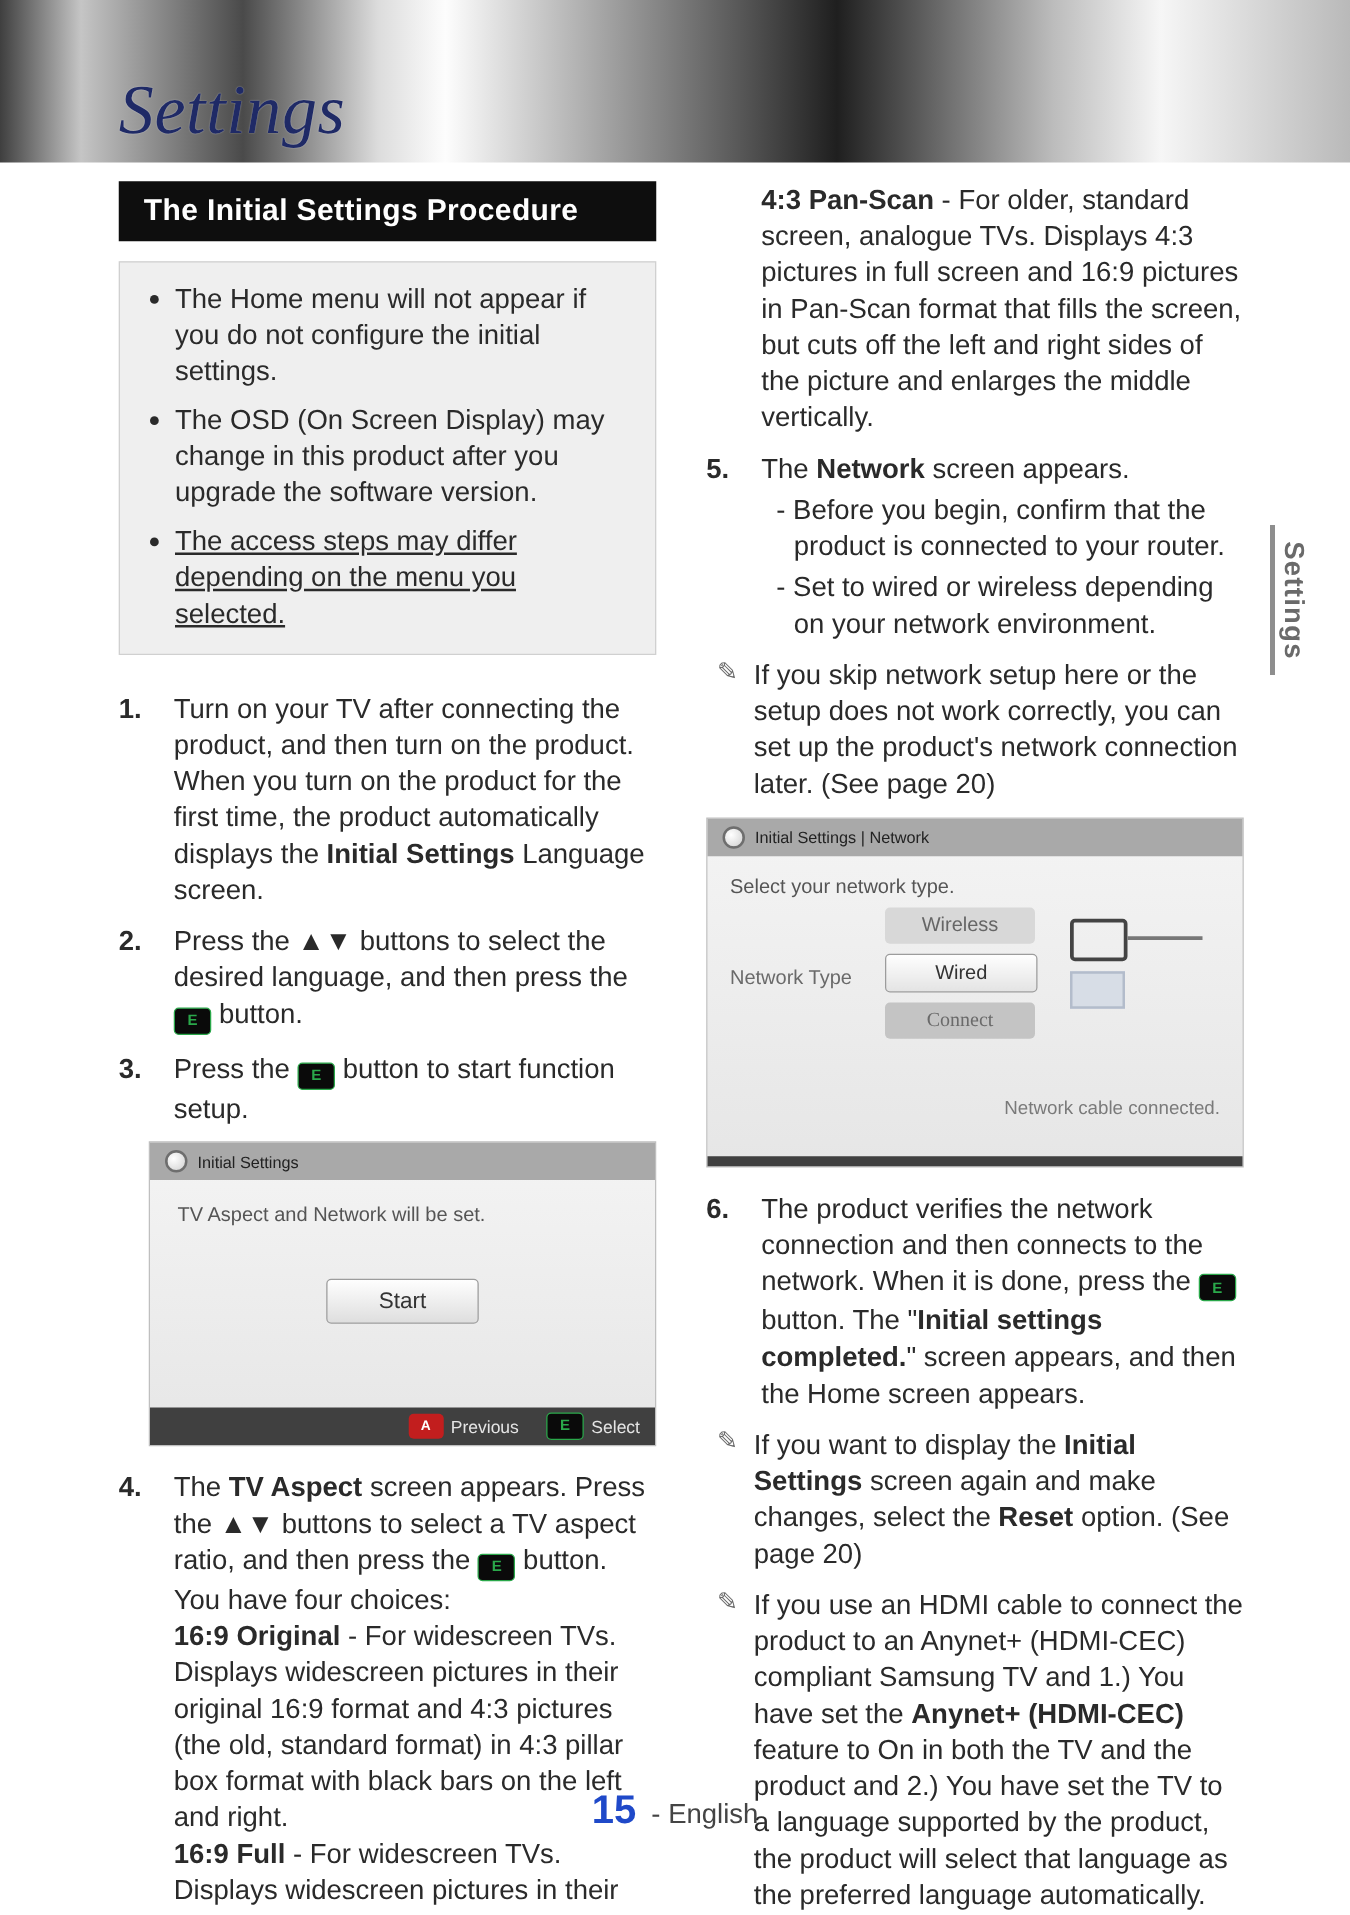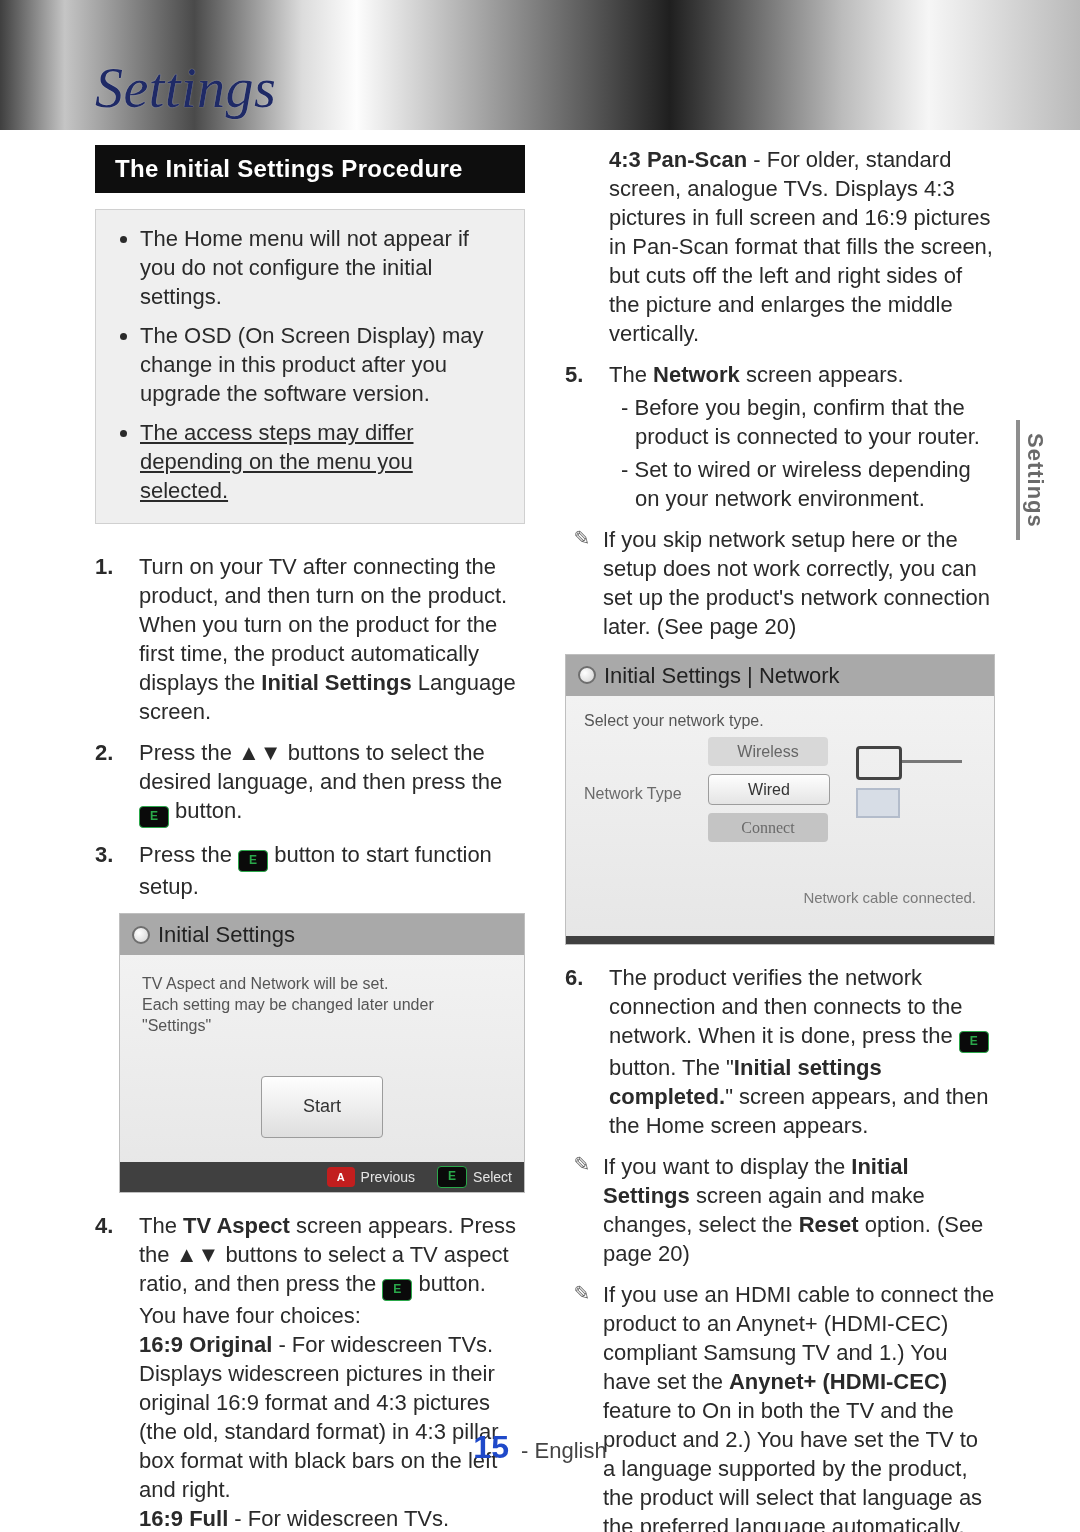--- a/index.html
+++ b/index.html
@@ -135,36 +135,36 @@
 
   
   .osd {
     border: 1px solid #bfbfbf;
     background: linear-gradient(#f4f4f4, #e6e6e6);
     margin: 10px 0 18px 24px;
   }
   .osd-head {
     background: #a9a9a9;
     color: #222;
-    font-size: 22px;
+    font-size: 13px;
     padding: 6px 12px;
     display: flex; align-items: center; gap: 8px;
   }
   .osd-head .dot {
     width: 14px; height: 14px; border-radius: 50%;
     border: 2px solid #6e6e6e;
     background: radial-gradient(circle at 35% 35%, #fff, #d0d0d0);
   }
   .osd-body { padding: 18px 22px 14px 22px; color:#555; font-size: 16px; min-height: 150px; }
   .osd-start {
     display:block;
     margin: 40px auto 10px auto;
     width: 120px;
     text-align:center;
-    padding: 18px 0;
+    padding: 5px 0;
     background: linear-gradient(#fefefe,#dedede);
     border: 1px solid #9c9c9c;
     border-radius: 4px;
     font-size: 18px;
     color:#333;
   }
   .osd-foot {
     background:#404040;
     color:#e5e5e5;
     font-size: 14px;
@@ -272,21 +272,20 @@
       </div>
     </div>
 
     <div class="osd">
       <div class="osd-head">
         <span class="dot"></span>
         <span>Initial Settings</span>
       </div>
       <div class="osd-body">
         <div>TV Aspect and Network will be set.</div>
-        <div>Each setting may be changed later under "Settings"</div>
         <div class="osd-start">Start</div>
       </div>
       <div class="osd-foot">
         <span class="chip">
             <span class="btn-ico btn-red">A</span>
             <span>Previous</span>
           </span>
         <span class="chip">
             <span class="btn-ico btn-enter">E</span>
             <span>Select</span>

